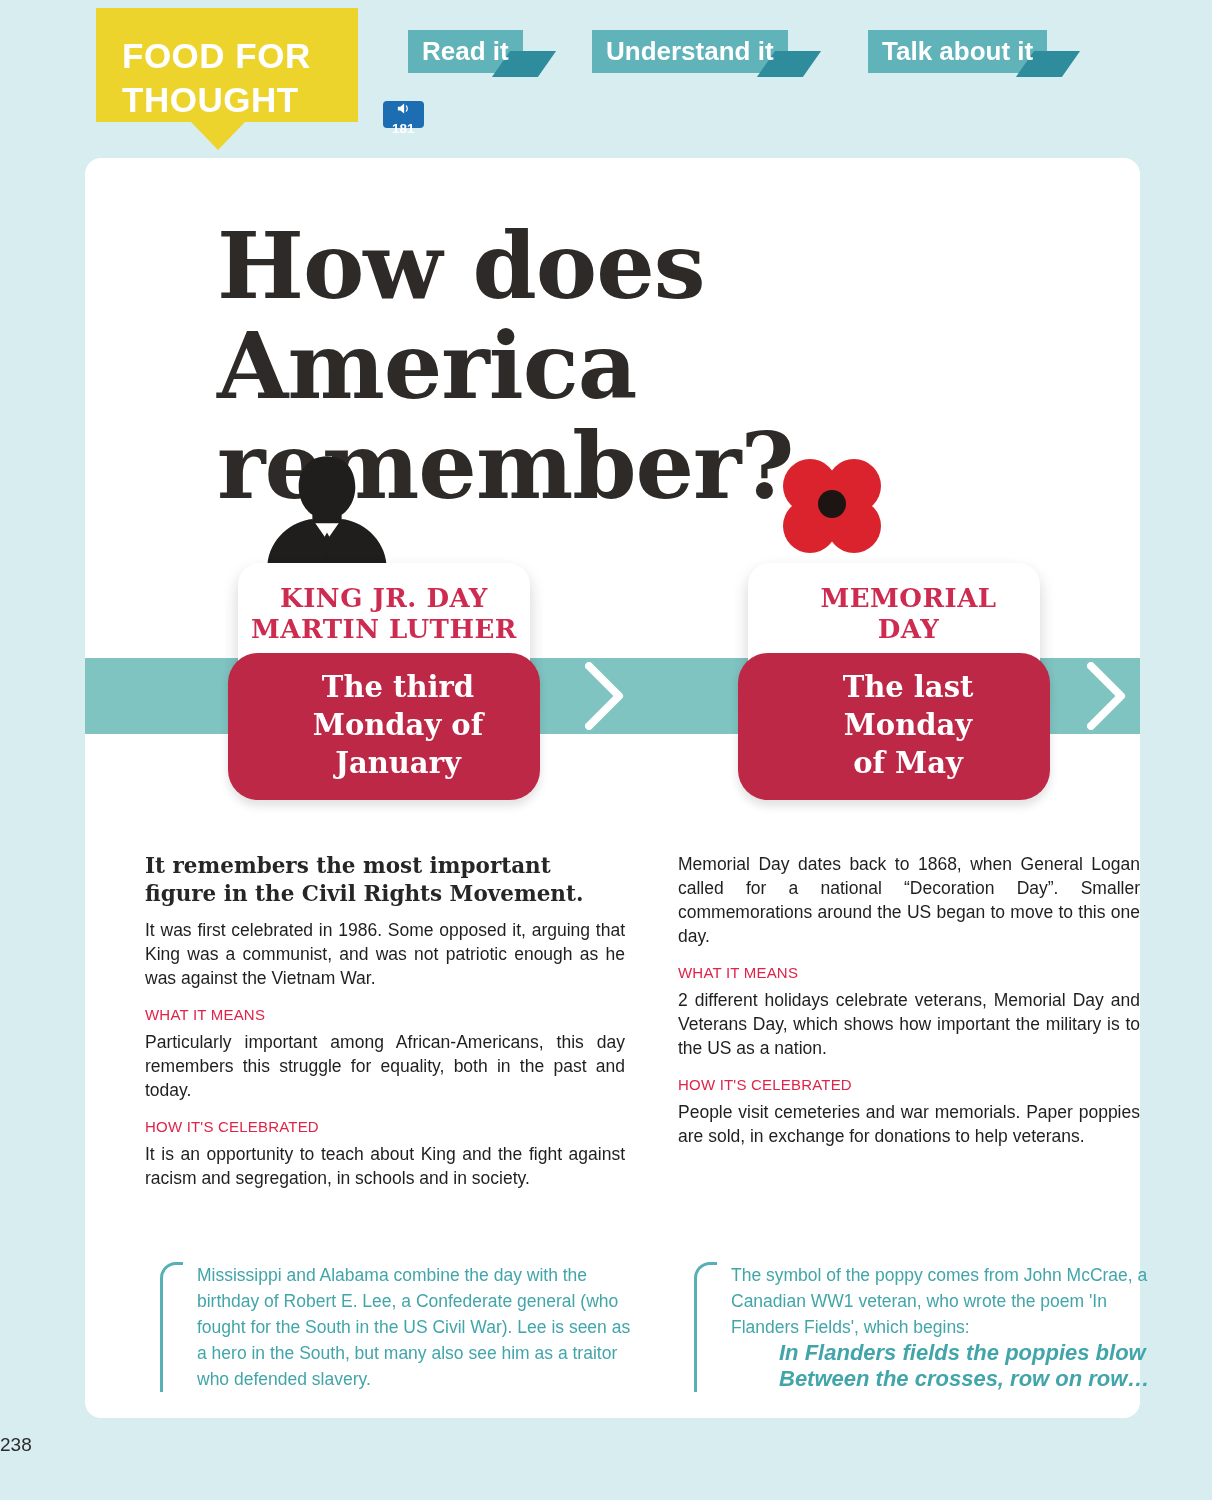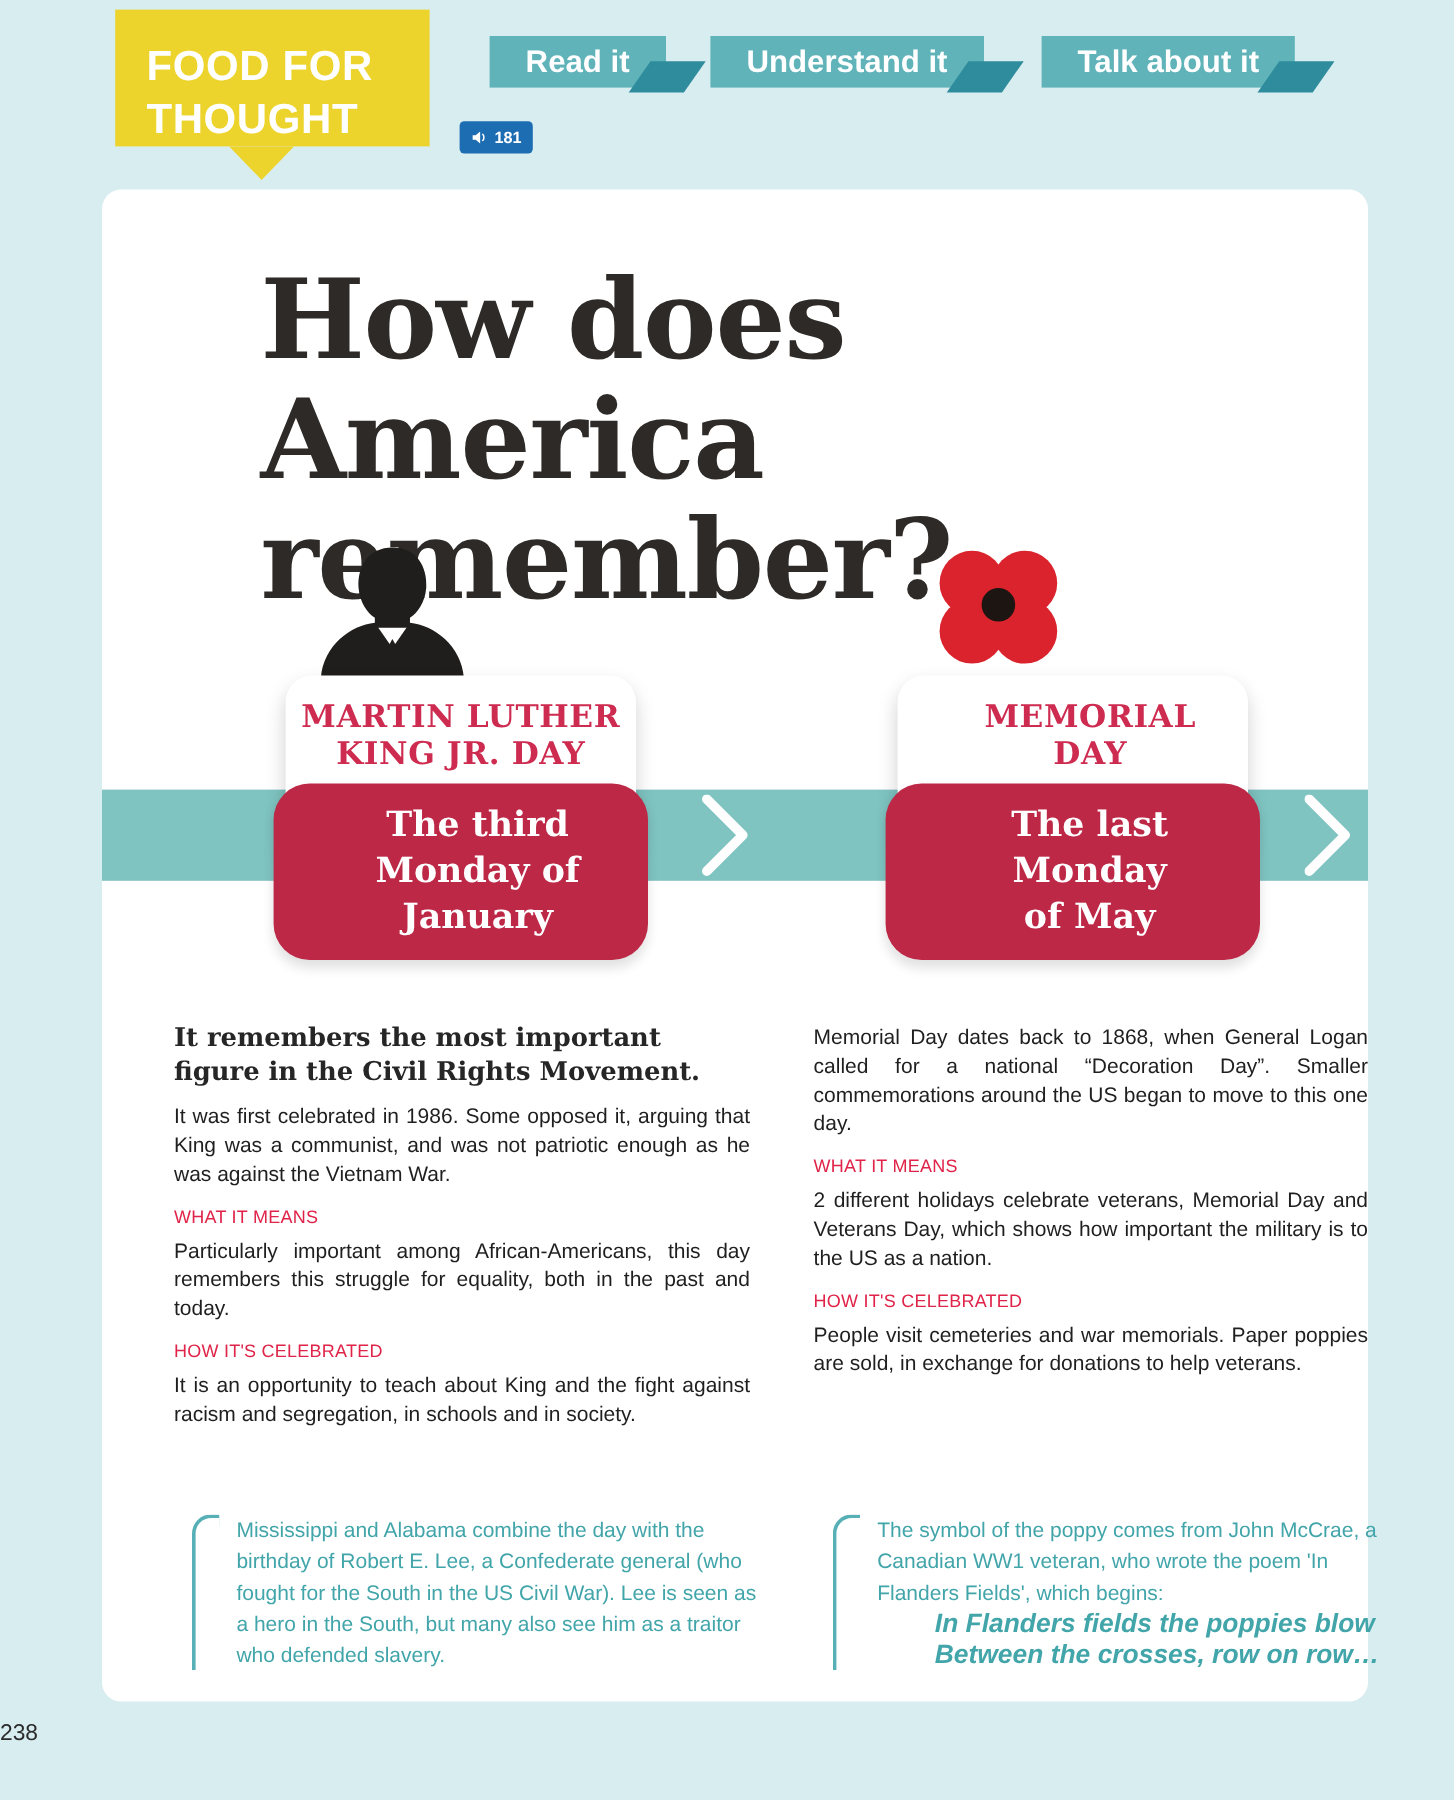--- a/index.html
+++ b/index.html
@@ -6,29 +6,29 @@
   body{width:1212px;height:1500px;background:#d8edf0;font-family:"Liberation Sans",sans-serif;position:relative;}
   .page{position:absolute;left:0;top:0;width:1212px;height:1500px;overflow:hidden;}
 
   
   .ribbon{position:absolute;left:96px;top:8px;width:262px;height:114px;background:#edd42c;box-sizing:border-box;padding:26px 0 0 26px;}
   .ribbon::after{content:"";position:absolute;left:95px;top:100%;width:0;height:0;
     border-left:27px solid transparent;border-right:27px solid transparent;border-top:28px solid #edd42c;}
   .ribbon-line{color:#fff;font-size:35px;font-weight:bold;line-height:44px;letter-spacing:.5px;}
 
   .tab{position:absolute;top:30px;height:43px;background:#5fb3b9;color:#fff;font-size:26px;font-weight:bold;
-    display:flex;align-items:center;justify-content:center;padding:0 30px;z-index:0;}
+    display:flex;align-items:center;justify-content:center;padding:0 14px;z-index:0;}
   .tab::after{content:"";position:absolute;right:-24px;bottom:-4px;width:46px;height:26px;background:#2e8c9c;
     transform:skewX(-35deg);z-index:-1;}
   .tab1{left:408px;}
   .tab2{left:592px;}
   .tab3{left:868px;}
 
   .audio{position:absolute;left:383px;top:101px;height:27px;background:#1d6db3;border-radius:4px;
-    display:flex;align-items:center;gap:5px;padding:0 9px;color:#fff;font-size:13.5px;font-weight:bold;}
+    display:flex;align-items:center;gap:5px;padding:0 9px;color:#fff;font-size:13.5px;font-weight:bold;flex-direction:column;}
   .speaker{display:flex;align-items:center;}
 
   
   .card{position:absolute;left:85px;top:158px;width:1055px;height:1260px;background:#fff;border-radius:16px;}
 
   .title{position:absolute;left:132px;top:58px;margin:0;font-family:"DejaVu Serif",serif;font-weight:bold;
     color:#2d2a27;font-size:92px;line-height:100px;letter-spacing:-1px;}
   .title-line{display:block;}
 
   .band{position:absolute;left:0;top:500px;width:1055px;height:76px;background:#7fc4c1;}
@@ -121,22 +121,22 @@
 
     <div class="holiday-icon mlk-icon">
       <svg width="150" height="115" viewBox="0 0 140 110">
         <path d="M70 6 C89 6 98 21 97 38 C96 50 90 58 84 62 L84 70 L56 70 L56 62 C50 58 44 50 43 38 C42 21 51 6 70 6 Z" fill="#1f1e1c"></path>
         <path d="M13 110 C15 84 37 68 56 66 L70 86 L84 66 C103 68 125 84 127 110 Z" fill="#1f1e1c"></path>
         <path d="M66 86 L70 106 L74 86 L70 79 Z" fill="#1f1e1c"></path>
       </svg>
     </div>
     <div class="labelbox lb1">
       <div class="hname">
+        <span style="display:block">KING JR. DAY</span>
         <span style="display:block">MARTIN LUTHER</span>
-        <span style="display:block">KING JR. DAY</span>
       </div>
     </div>
     <div class="datebox db1">
       <div class="dateline">The third</div>
       <div class="dateline">Monday of</div>
       <div class="dateline">January</div>
     </div>
 
     <div class="holiday-icon poppy-icon">
       <svg width="120" height="115" viewBox="0 0 120 115">

